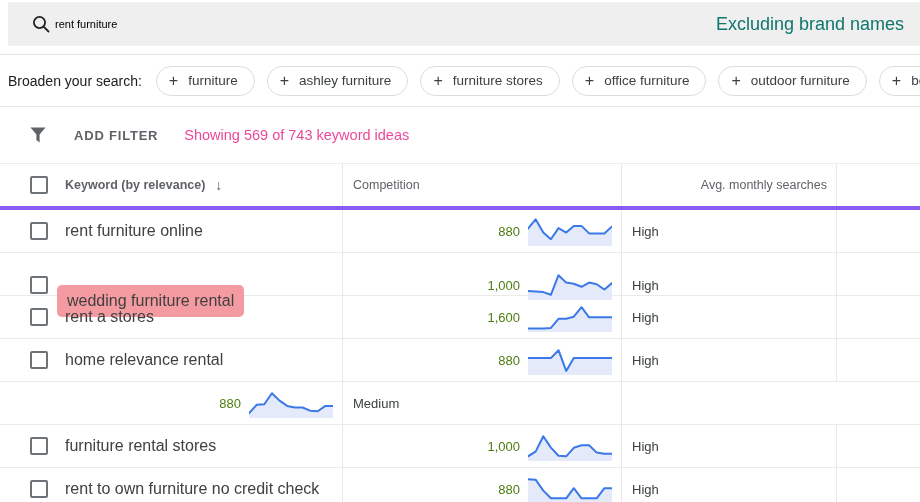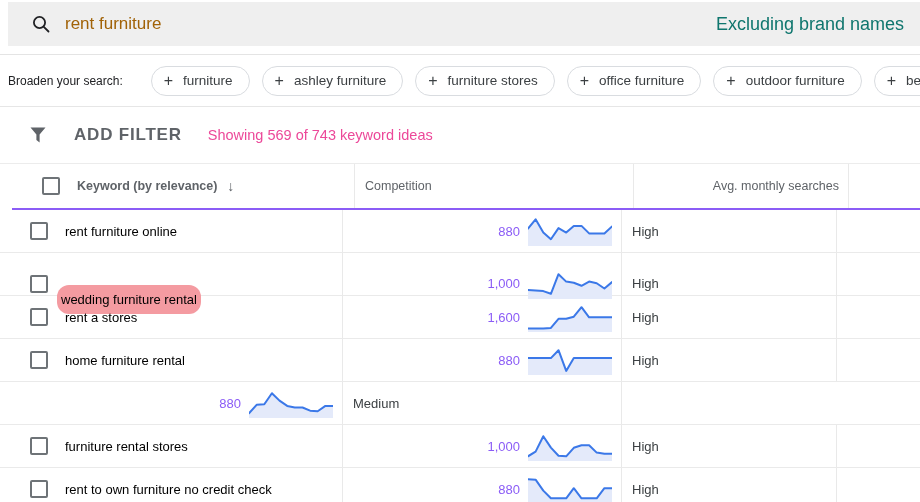--- a/index.html
+++ b/index.html
@@ -4,61 +4,61 @@
 <style>
   * { margin:0; padding:0; box-sizing:border-box; }
   html,body { width:920px; height:502px; overflow:hidden; background:#fff;
     font-family:"Liberation Sans", sans-serif; color:#3c4043; }
 
   
   .search-section { padding:2px 0 0 8px; border-bottom:1px solid #e4e4e4; height:55px; }
   .search-bar { background:#efefef; height:44px; display:flex; align-items:center;
     padding:0 16px 0 24px; }
   .search-icon { width:18px; height:18px; flex:0 0 auto; }
-  .search-query { font-size:17px; color:#a16207; margin-left:15px; flex:1 1 auto; }
+  .search-query { font-size:11px; color:#000000; margin-left:5px; flex:1 1 auto; }
   .search-right { font-size:18px; color:#0f766e; }
 
   
   .broaden-row { height:52px; display:flex; align-items:center; padding-left:8px;
     border-bottom:1px solid #e6e6e6; white-space:nowrap; overflow:hidden; }
-  .broaden-label { font-size:12px; color:#202124; margin-right:28px; }
+  .broaden-label { font-size:14px; color:#202124; margin-right:14px; }
   .chip { display:inline-flex; align-items:center; height:30px; border:1px solid #d9dce0;
     border-radius:16px; padding:0 16px 0 12px; margin-right:12px; background:#fff;
     font-size:13.5px; color:#3c4043; cursor:pointer; flex:0 0 auto; }
   .chip .plus { font-size:16px; color:#3c4043; margin-right:10px; font-weight:400; }
 
   
   .filter-row { height:57px; display:flex; align-items:center; padding-left:30px;
     border-bottom:1px solid #ececec; }
   .funnel-icon { width:16px; height:16px; margin-right:28px; }
-  .add-filter { font-size:17px; font-weight:bold; letter-spacing:.8px; color:#5f6368;
+  .add-filter { font-size:13px; font-weight:bold; letter-spacing:.8px; color:#5f6368;
     margin-right:26px; cursor:pointer; }
   .showing-text { font-size:14.5px; color:#ec4899; }
 
   
   .grid-row { display:grid; grid-template-columns:343px 279px 215px 83px; }
-  .thead { height:46px; border-bottom:2px solid #8b5cf6;margin-left:12px; }
+  .thead { height:46px; border-bottom:4px solid #8b5cf6; }
   .thead .cell { display:flex; align-items:center; font-size:12.5px; color:#5f6368; }
   .cell { border-right:1px solid #e9e9e9; }
   .cell:last-child { border-right:none; }
   .kw-head { font-weight:bold; color:#3c4043; padding-left:0; }
   .sort-arrow { margin-left:10px; font-size:14px; color:#5f6368; }
   .head-avg { justify-content:flex-end; padding-right:9px; }
   .head-comp { padding-left:10px; }
 
   .trow { height:43px; border-bottom:1px solid #eaeaea; }
   .trow .cell { display:flex; align-items:center; }
   .cell-kw { padding-left:0; }
   .checkbox { width:18px; height:18px; border:2px solid #6e7377; border-radius:2px;
     background:#fff; margin:0 0 0 30px; flex:0 0 auto; cursor:pointer; }
   .thead .checkbox { margin-left:30px; margin-right:17px; }
-  .kw-text { font-size:13px; color:#000000; margin-left:17px;text-align:center; }
-  .kw-text.hl { background:#f49ba1; padding:7px 4px; margin-left:9px; border-radius:12px;margin-top:32px; }
+  .kw-text { font-size:16px; color:#404040; margin-left:17px;text-align:center; }
+  .kw-text.hl { background:#f49ba1; padding:7px 10px; margin-left:9px; border-radius:5px;margin-top:32px; }
   .cell-avg { justify-content:flex-end; padding-right:9px; }
-  .avg-num { font-size:13px; color:#8b5cf6; }
+  .avg-num { font-size:13px; color:#4d7c0f; }
   .spark { width:84px; height:30px; margin-left:8px; flex:0 0 auto; }
   .cell-comp { padding-left:10px; font-size:13px; color:#3c4043; }
 </style>
 </head>
 <body>
 
 <div class="search-section">
   <div class="search-bar">
     <svg class="search-icon" viewBox="0 0 18 18">
       <circle cx="7.5" cy="7.5" r="5.6" fill="none" stroke="#202124" stroke-width="1.8"></circle>
@@ -166,21 +166,21 @@
     </div>
     <div class="cell cell-comp">
       <span>High</span>
     </div>
     <div class="cell"></div>
   </div>
 
   <div class="grid-row trow">
     <div class="cell cell-kw">
       <span class="checkbox"></span>
-      <span class="kw-text">home furniture rental</span>
+      <span class="kw-text">home relevance rental</span>
     </div>
     <div class="cell cell-avg">
       <span class="avg-num">880</span>
       <span class="spark"><svg viewBox="0 0 84 30" width="84" height="30">
             <polygon points="0.0,13.1 7.6,13.1 15.3,13.1 22.9,13.1 30.5,5.2 38.2,25.9 45.8,13.1 53.5,13.1 61.1,13.1 68.7,13.1 76.4,13.1 84.0,13.1 84,30 0,30" fill="#e4eafa"></polygon>
             <polyline points="0.0,13.1 7.6,13.1 15.3,13.1 22.9,13.1 30.5,5.2 38.2,25.9 45.8,13.1 53.5,13.1 61.1,13.1 68.7,13.1 76.4,13.1 84.0,13.1" fill="none" stroke="#3b78e8" stroke-width="2" stroke-linejoin="round" stroke-linecap="round"></polyline>
           </svg></span>
     </div>
     <div class="cell cell-comp">
       <span>High</span>

